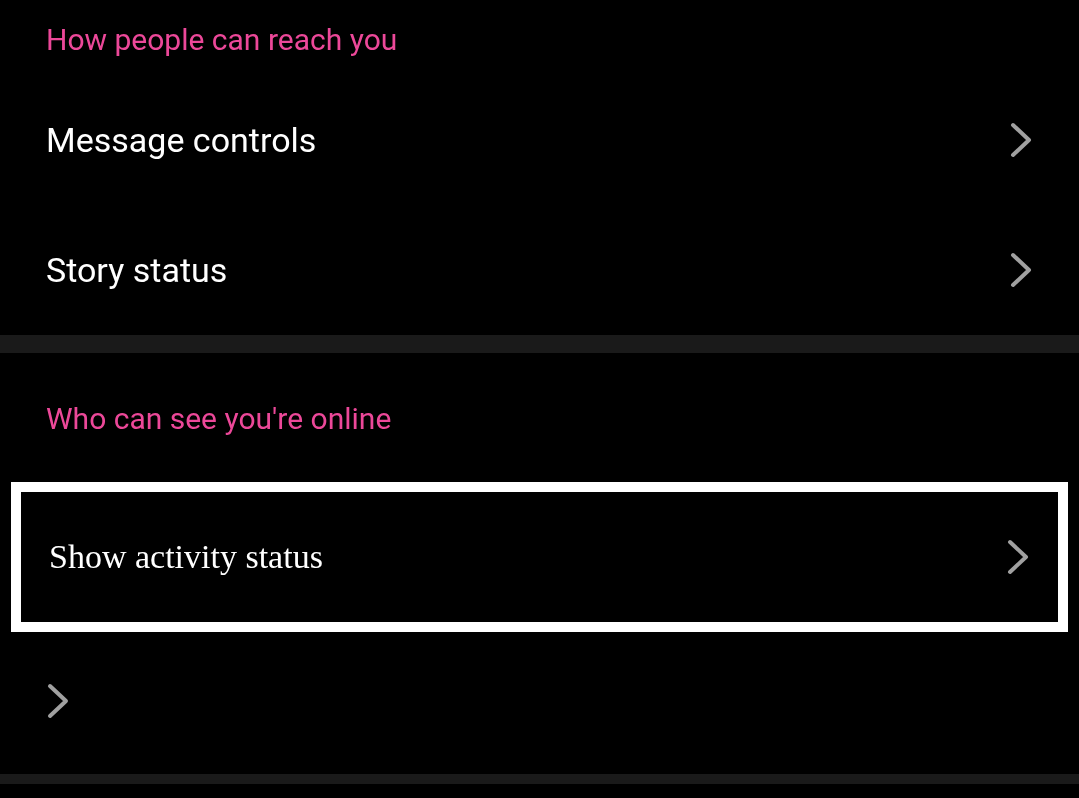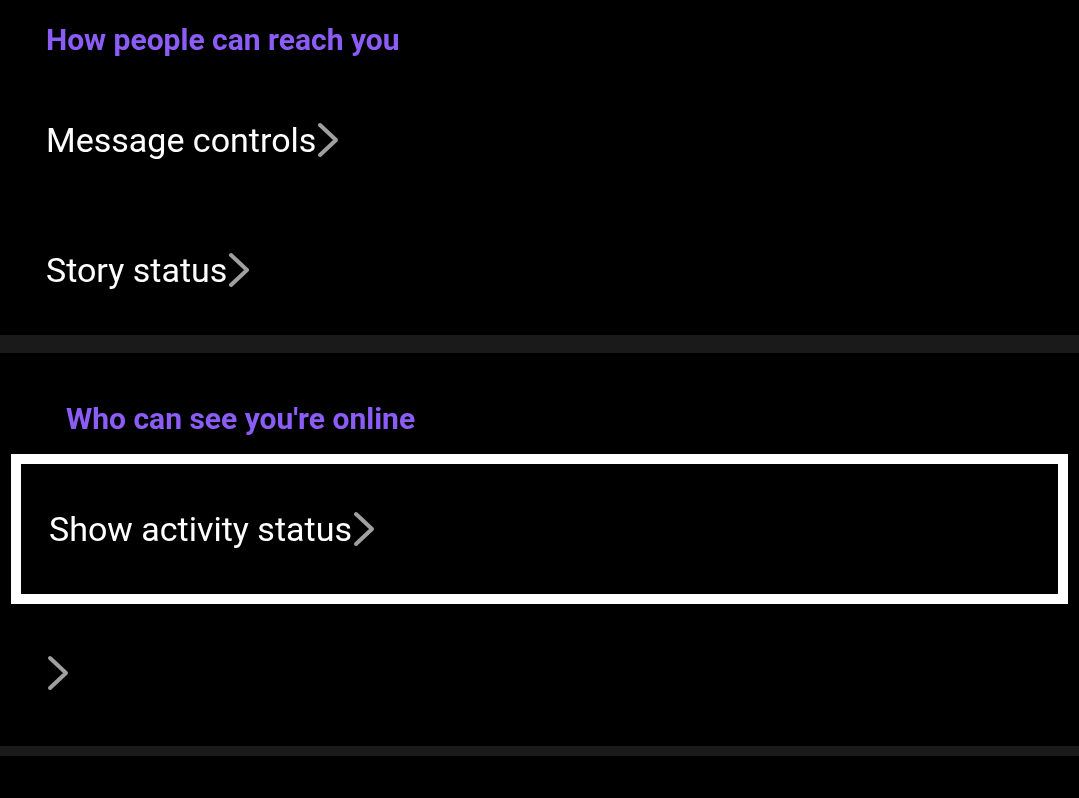--- a/index.html
+++ b/index.html
@@ -12,28 +12,29 @@
       font-family: -apple-system, BlinkMacSystemFont, "Segoe UI", Roboto, Helvetica, Arial, sans-serif;
       width: 1079px;
       height: 798px;
       overflow: hidden;
     }
     .section {
       display: flex;
       flex-direction: column;
     }
     .section-header {
-      color: #8b5cf6;
+      color: #ec4899;
       font-size: 30px;
-      font-weight: 700;
+      font-weight: 400;
       padding: 22px 70px 18px 46px;
     }
     .menu-item {
       display: flex;
       align-items: center;
+      justify-content: space-between;
       padding: 0 46px;
       height: 130px;
       cursor: pointer;
     }
     .menu-item-label {
       color: #ffffff;
       font-size: 34px;
       font-weight: 400;
     }
     .chevron {
@@ -48,29 +49,30 @@
     }
     .divider {
       height: 18px;
       background-color: #1a1a1a;
     }
     .highlighted-wrapper {
       padding: 0 11px;
     }
     .highlighted {
       border: 10px solid #ffffff;
+      margin-top: 28px;
       margin-bottom: 4px;
+      font-family: Liberation Serif, serif;
     }
     .highlighted .menu-item {
       height: 130px;
       padding: 0 28px;
     }
     .section-2-header {
       padding-top: 48px;
-      margin-left: 20px;
     }
     .section-1 .menu-item:first-of-type {
       margin-top: 30px;
     }
     .bottom-divider {
       height: 10px;
       background-color: #1a1a1a;
       margin-top: 8px;
     }
   </style>

